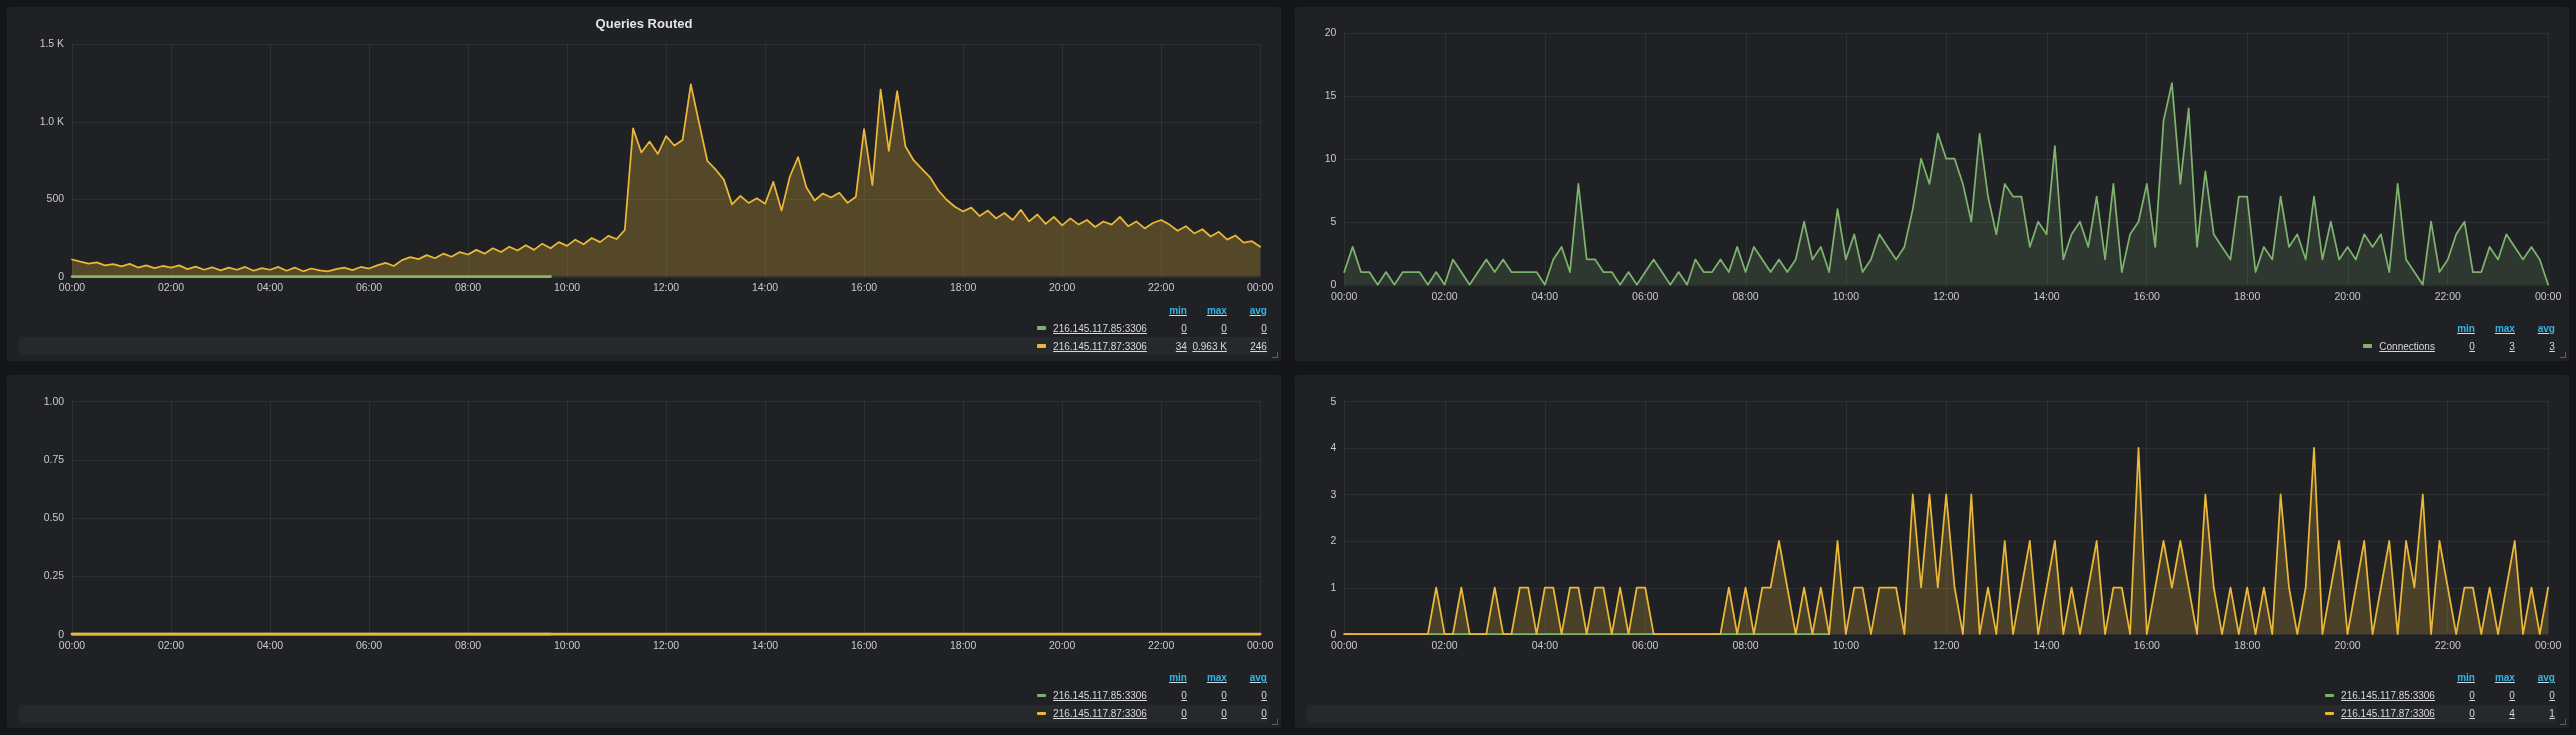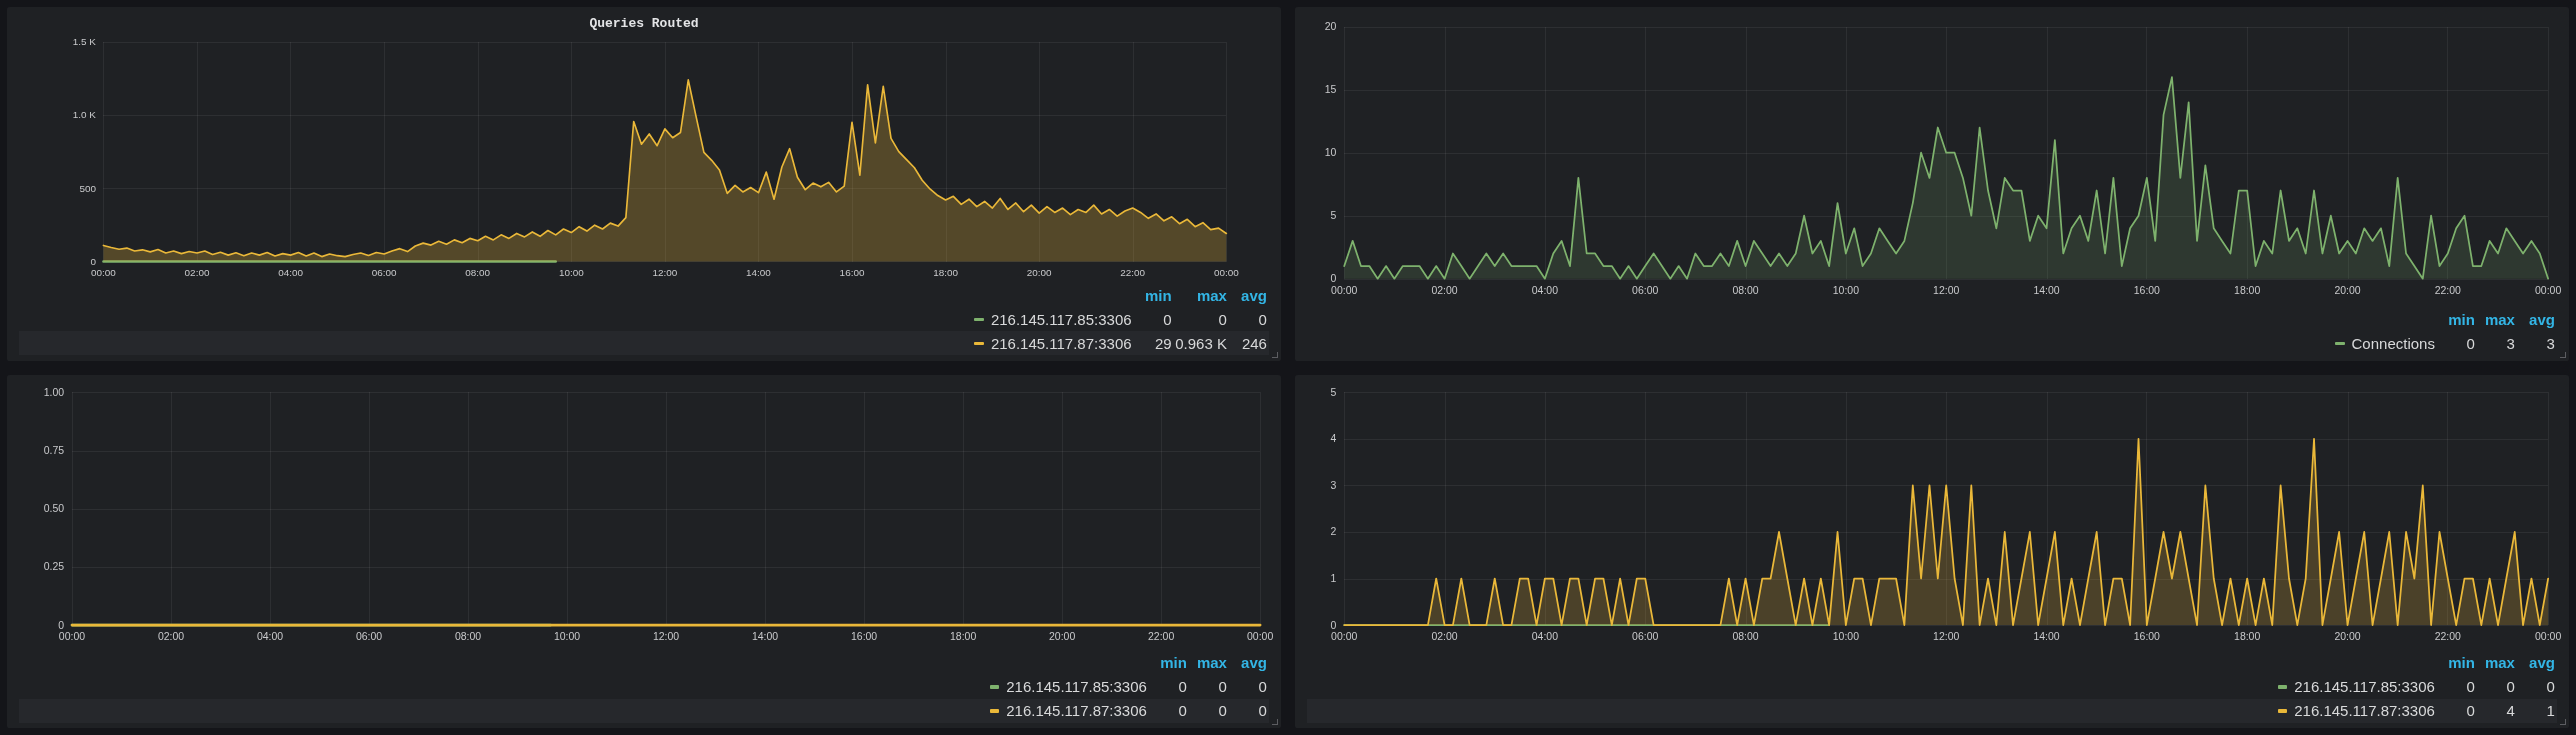--- a/index.html
+++ b/index.html
@@ -9,27 +9,27 @@
     display:grid;grid-template-columns:1fr 1fr;grid-template-rows:1fr 1fr;
     gap:14px;padding:7px;
     font-family:"Liberation Sans",sans-serif;color:#d8d9da;
   }
   .panel{
     background:#1f2124;border-radius:2.6px;position:relative;
     display:flex;flex-direction:column;padding:7px 8.8px 5.3px 8.8px;overflow:hidden;
   }
   .panel-title{
     text-align:center;font-size:13px;font-weight:700;color:#e3e4e6;
-    height:21px;line-height:19px;cursor:pointer;flex:0 0 auto;font-family:Liberation Mono, monospace;
+    height:21px;line-height:19px;cursor:pointer;flex:0 0 auto;
   }
   .chart-area{position:relative;flex:1 1 auto;}
   .chart-area svg{position:absolute;left:0;top:0;width:100%;height:100%;overflow:visible;}
   svg text{font-family:"Liberation Sans",sans-serif;font-size:12px;fill:#c9cacc;}
   .legend{flex:0 0 auto;padding:1.8px 3.5px 0 3.5px;}
-  table.legend-table{width:100%;border-collapse:collapse;font-size:15px;}
+  table.legend-table{width:100%;border-collapse:collapse;font-size:10px;text-decoration:underline;}
   table.legend-table td{padding:3.5px 1.8px;white-space:nowrap;}
   td.hdr{font-weight:700;text-align:right;min-width:40px;padding-left:14px;}
   td.val{text-align:right;color:#d8d9da;min-width:40px;padding-left:14px;}
   td.name-cell{width:99%;text-align:right;color:#d8d9da;}
   tbody tr:nth-child(even){background:#26282c;}
   .swatch{display:inline-block;width:9.6px;height:3.5px;border-radius:0.9px;margin:0 7px 2.6px 1.8px;vertical-align:middle;cursor:pointer;}
   .series-name{cursor:pointer;}
   .resize-handle{
     position:absolute;right:2.6px;bottom:2.6px;width:6.1px;height:6.1px;
     border-right:1.8px solid #5c5d61;border-bottom:1.8px solid #5c5d61;cursor:nwse-resize;
@@ -103,21 +103,21 @@
               <span class="swatch" style="background-color: rgb(126, 178, 109);"></span><span class="series-name">216.145.117.85:3306</span>
             </td>
             <td class="val">0</td>
             <td class="val">0</td>
             <td class="val">0</td>
           </tr>
           <tr>
             <td class="name-cell">
               <span class="swatch" style="background-color: rgb(234, 184, 57);"></span><span class="series-name">216.145.117.87:3306</span>
             </td>
-            <td class="val">29</td>
+            <td class="val">34</td>
             <td class="val">0.963 K</td>
             <td class="val">246</td>
           </tr>
         </tbody>
       </table>
     </div>
     <div class="resize-handle"></div>
   </div>
 
   <div class="panel">

